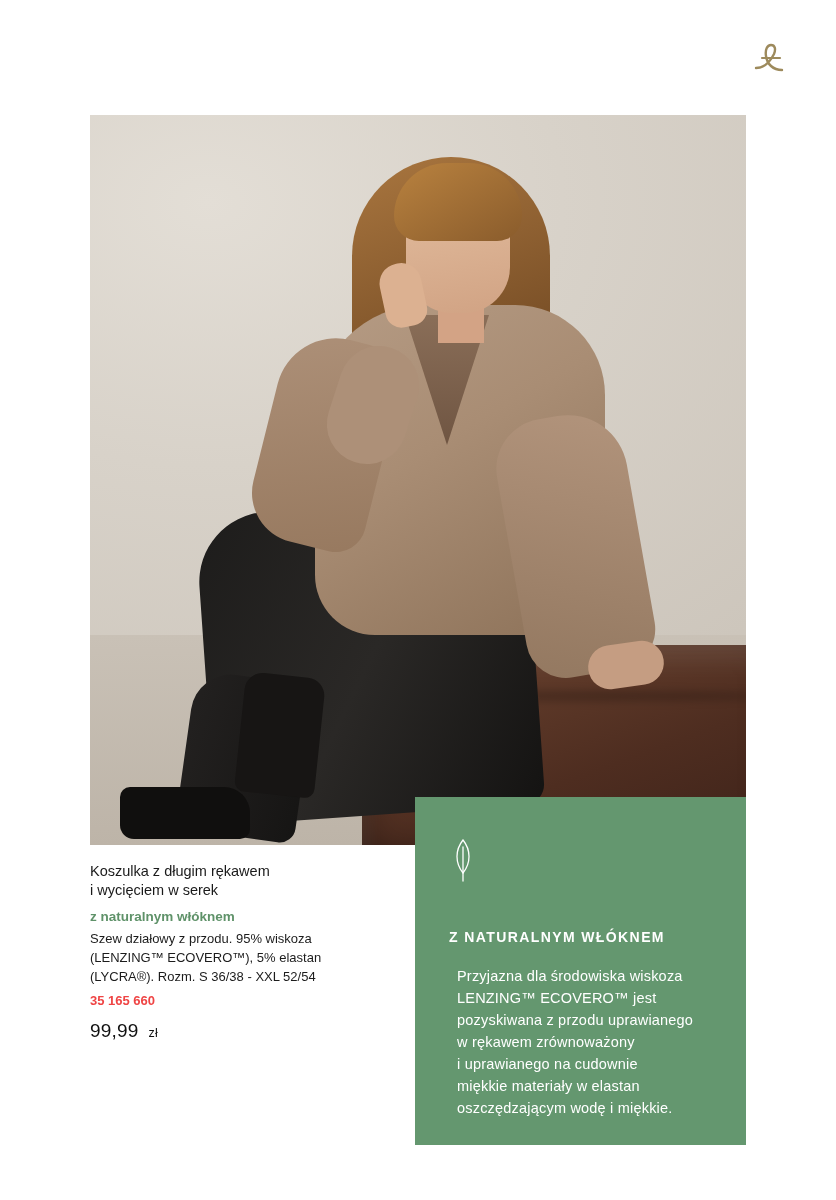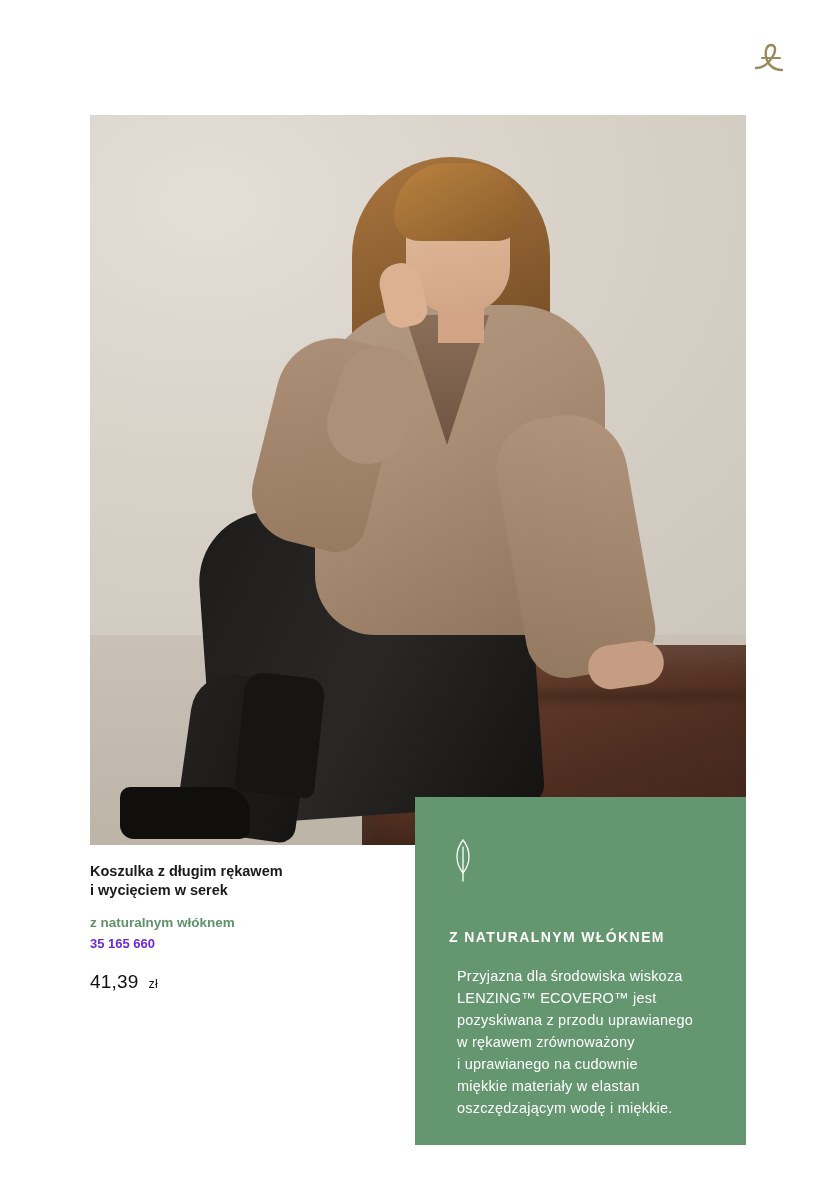--- a/index.html
+++ b/index.html
@@ -216,43 +216,43 @@
 
   
   .product-info {
     position: absolute;
     left: 90px;
     top: 862px;
     width: 300px;
   }
   .product-title {
     font-size: 14.5px;
-    font-weight: bold;
+    font-weight: normal;
     color: #1a1a1a;
     line-height: 1.32;
-    margin: 0 0 14px 0;
+    margin: 0 0 8px 0;
   }
   .product-eco {
     font-size: 13.5px;
     font-weight: bold;
     color: #5f9269;
     line-height: 1.35;
     margin: 0 0 4px 0;
   }
   .product-desc {
     font-size: 13px;
     color: #1c1c1c;
     line-height: 1.45;
     margin: 0 0 6px 0;
   }
   .product-code {
     font-size: 13px;
     font-weight: bold;
-    color: #6d28d9;
-    margin: 0 0 20px 0;
+    color: #ef4444;
+    margin: 0 0 12px 0;
   }
   .product-price {
     font-size: 19px;
     color: #111;
     margin: 0;
     letter-spacing: .2px;
   }
   .product-price .cur {
     font-size: 12.5px;
     margin-left: 10px;
@@ -317,23 +317,28 @@
   <div class="hand-face"></div>
   <div class="hand"></div>
 </div>
 
 <div class="product-info">
   <p class="product-title">
     <span>Koszulka z długim rękawem</span><br>
     <span>i wycięciem w serek</span>
   </p>
   <p class="product-eco">z naturalnym włóknem</p>
+  <p class="product-desc">
+    <span>Szew działowy z przodu. 95% wiskoza</span><br>
+    <span>(LENZING™ ECOVERO™), 5% elastan</span><br>
+    <span>(LYCRA®). Rozm. S 36/38 - XXL 52/54</span>
+  </p>
   <p class="product-code">35 165 660</p>
   <p class="product-price">
-    <span>41,39</span><span class="cur">zł</span>
+    <span>99,99</span><span class="cur">zł</span>
   </p>
 </div>
 
 <div class="eco-panel">
   <div class="eco-leaf">
     <svg viewBox="0 0 28 46" width="28" height="46" aria-hidden="true">
       <path d="M14 3 C22 13 22 26 14 36 C6 26 6 13 14 3 Z" fill="none" stroke="#ffffff" stroke-width="1.3"></path>
       <path d="M14 10 L14 44" fill="none" stroke="#ffffff" stroke-width="1.3" stroke-linecap="round"></path>
     </svg>
   </div>

